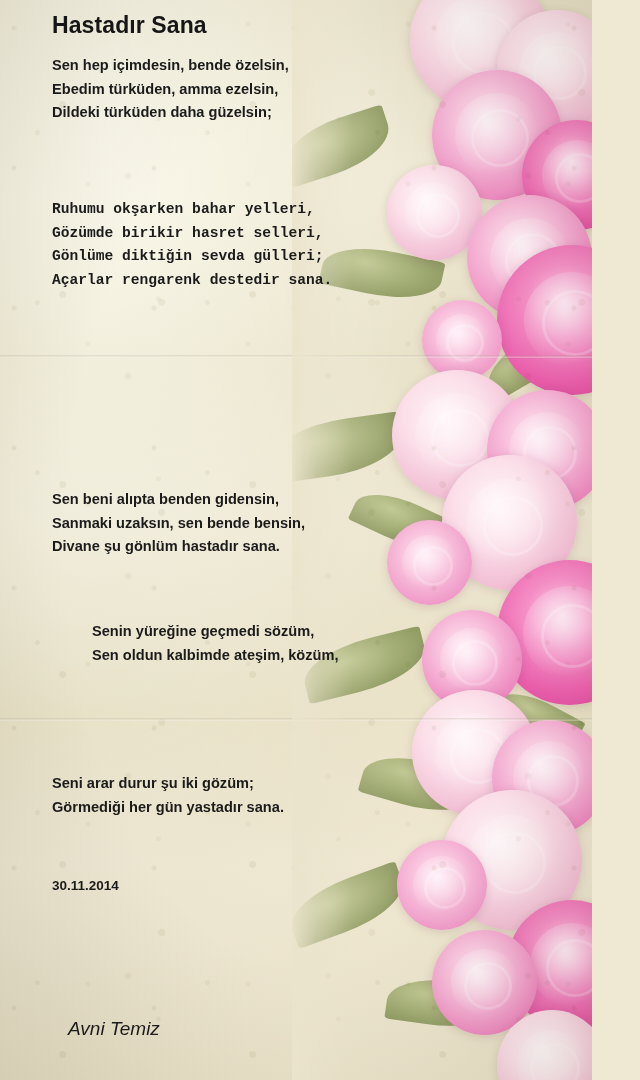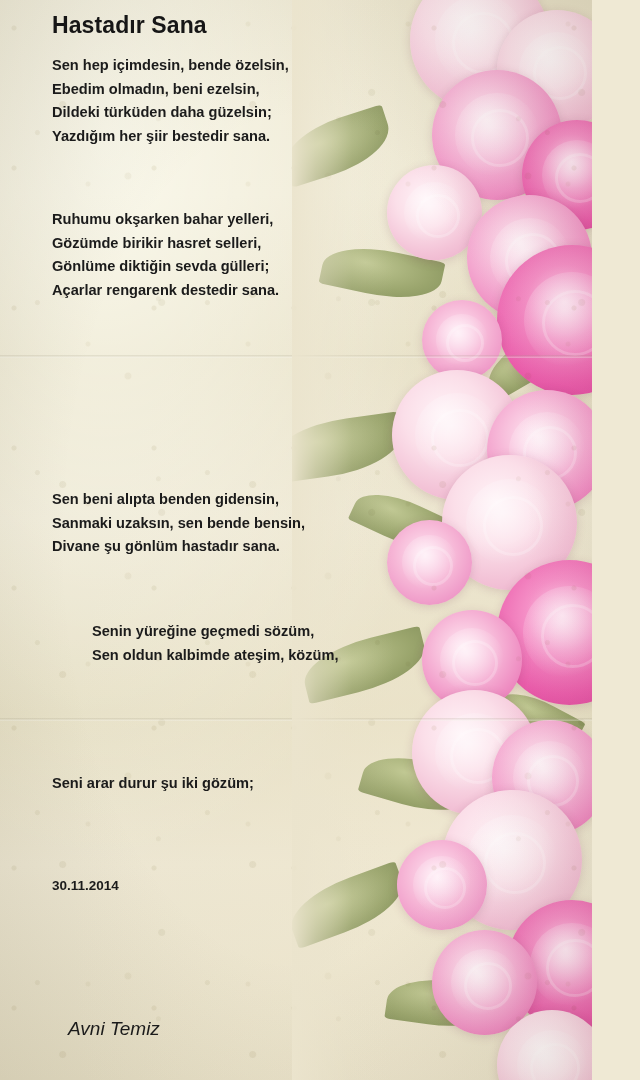--- a/index.html
+++ b/index.html
@@ -134,21 +134,21 @@
   .stanza {
     position: absolute;
     left: 52px;
     font-size: 14.6px;
     font-weight: bold;
     color: #1b1b1b;
     line-height: 23.5px;
     white-space: nowrap;
   }
   .st1 { top: 54px; }
-  .st2 { top: 208px; }
+  .st2 { top: 198px; font-family: Liberation Mono, monospace; }
   .st3 { top: 488px; }
   .st4 { top: 620px; margin-left: 40px; }
   .st5 { top: 772px; }
   .date {
     position: absolute;
     left: 52px;
     top: 878px;
     font-size: 13.5px;
     font-weight: bold;
     color: #1b1b1b;
@@ -210,23 +210,22 @@
   <div class="grain"></div>
   <div class="seam s1"></div>
   <div class="seam s2"></div>
   <div class="vignette"></div>
 
   <div class="content">
     <div class="title">Hastadır Sana</div>
 
     <div class="stanza st1">
       <div>Sen hep içimdesin, bende özelsin,</div>
-      <div>Ebedim olmadın, beni ezelsin,</div>
+      <div>Ebedim türküden, amma ezelsin,</div>
       <div>Dildeki türküden daha güzelsin;</div>
-      <div>Yazdığım her şiir bestedir sana.</div>
     </div>
 
     <div class="stanza st2">
       <div>Ruhumu okşarken bahar yelleri,</div>
       <div>Gözümde birikir hasret selleri,</div>
       <div>Gönlüme diktiğin sevda gülleri;</div>
       <div>Açarlar rengarenk destedir sana.</div>
     </div>
 
     <div class="stanza st3">
@@ -235,18 +234,19 @@
       <div>Divane şu gönlüm hastadır sana.</div>
     </div>
 
     <div class="stanza st4">
       <div>Senin yüreğine geçmedi sözüm,</div>
       <div>Sen oldun kalbimde ateşim, közüm,</div>
     </div>
 
     <div class="stanza st5">
       <div>Seni arar durur şu iki gözüm;</div>
+      <div>Görmediği her gün yastadır sana.</div>
     </div>
 
     <div class="date">30.11.2014</div>
     <div class="author">Avni Temiz</div>
   </div>
 </div>
 
 </body></html>

